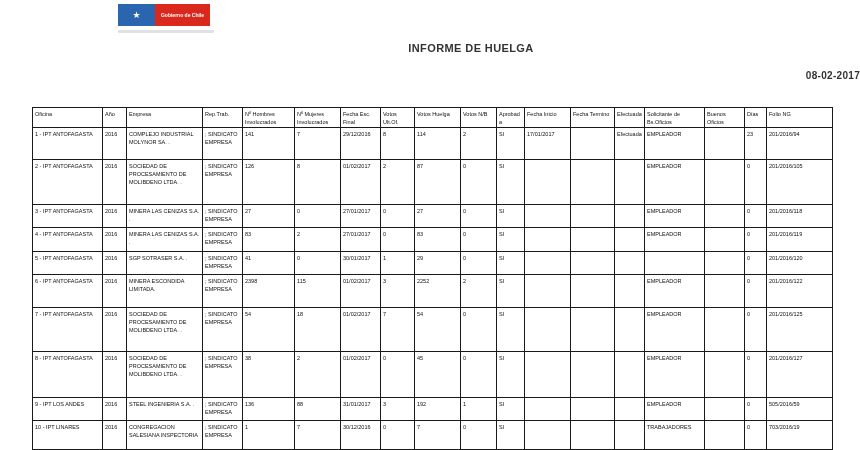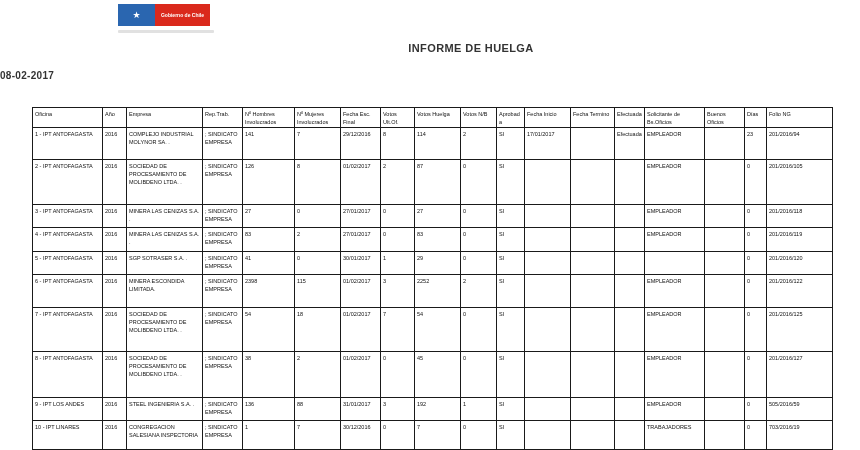--- a/index.html
+++ b/index.html
@@ -14,21 +14,21 @@
   .logo{position:absolute;left:118px;top:4px;height:22px;display:flex;}
   .logo-blue{width:37px;height:22px;background:#2A66B0;display:flex;align-items:center;justify-content:center;}
   .logo-blue .star{color:#ffffff;font-size:9px;line-height:9px;}
   .logo-red{width:55px;height:22px;background:#DA291C;display:flex;align-items:center;justify-content:center;}
   .logo-red span{color:#ffffff;font-size:5px;font-weight:bold;white-space:nowrap;}
   .logo-sub{position:absolute;left:118px;top:30px;width:96px;height:3px;background:#c9c9c9;opacity:.55;border-radius:1px;}
 
   
   .doc-title{position:absolute;left:0;top:42px;width:860px;text-align:center;
     font-size:11px;font-weight:bold;color:#333;letter-spacing:.4px;margin-left:41px;}
-  .doc-date{position:absolute;left:0;top:70px;width:860px;text-align:left;
+  .doc-date{position:absolute;left:0;top:70px;width:860px;text-align:right;
     font-size:10px;font-weight:bold;color:#333;letter-spacing:.3px;}
 
   
   .tbl-wrap{position:absolute;left:32px;top:107px;width:800px;}
   table{border-collapse:collapse;table-layout:fixed;width:800px;}
   th,td{
     border:1px solid #1a1a1a;
     font-size:5.5px;line-height:8px;
     padding:2px 2px 1px 2px;
     vertical-align:top;text-align:left;

